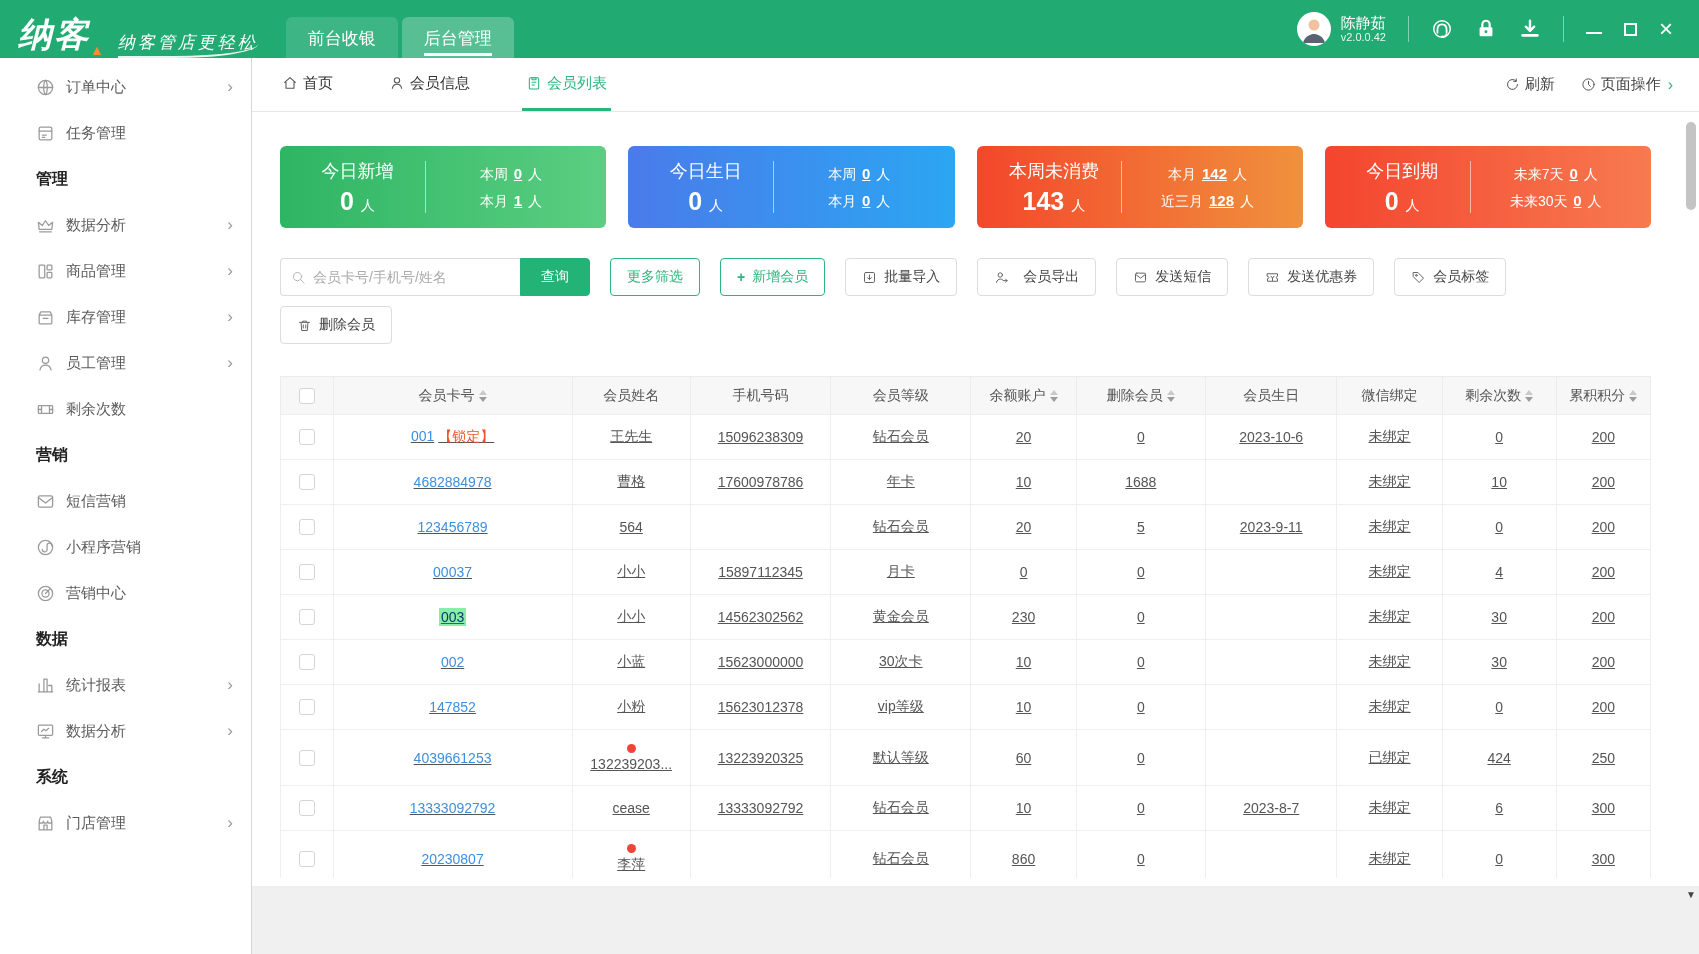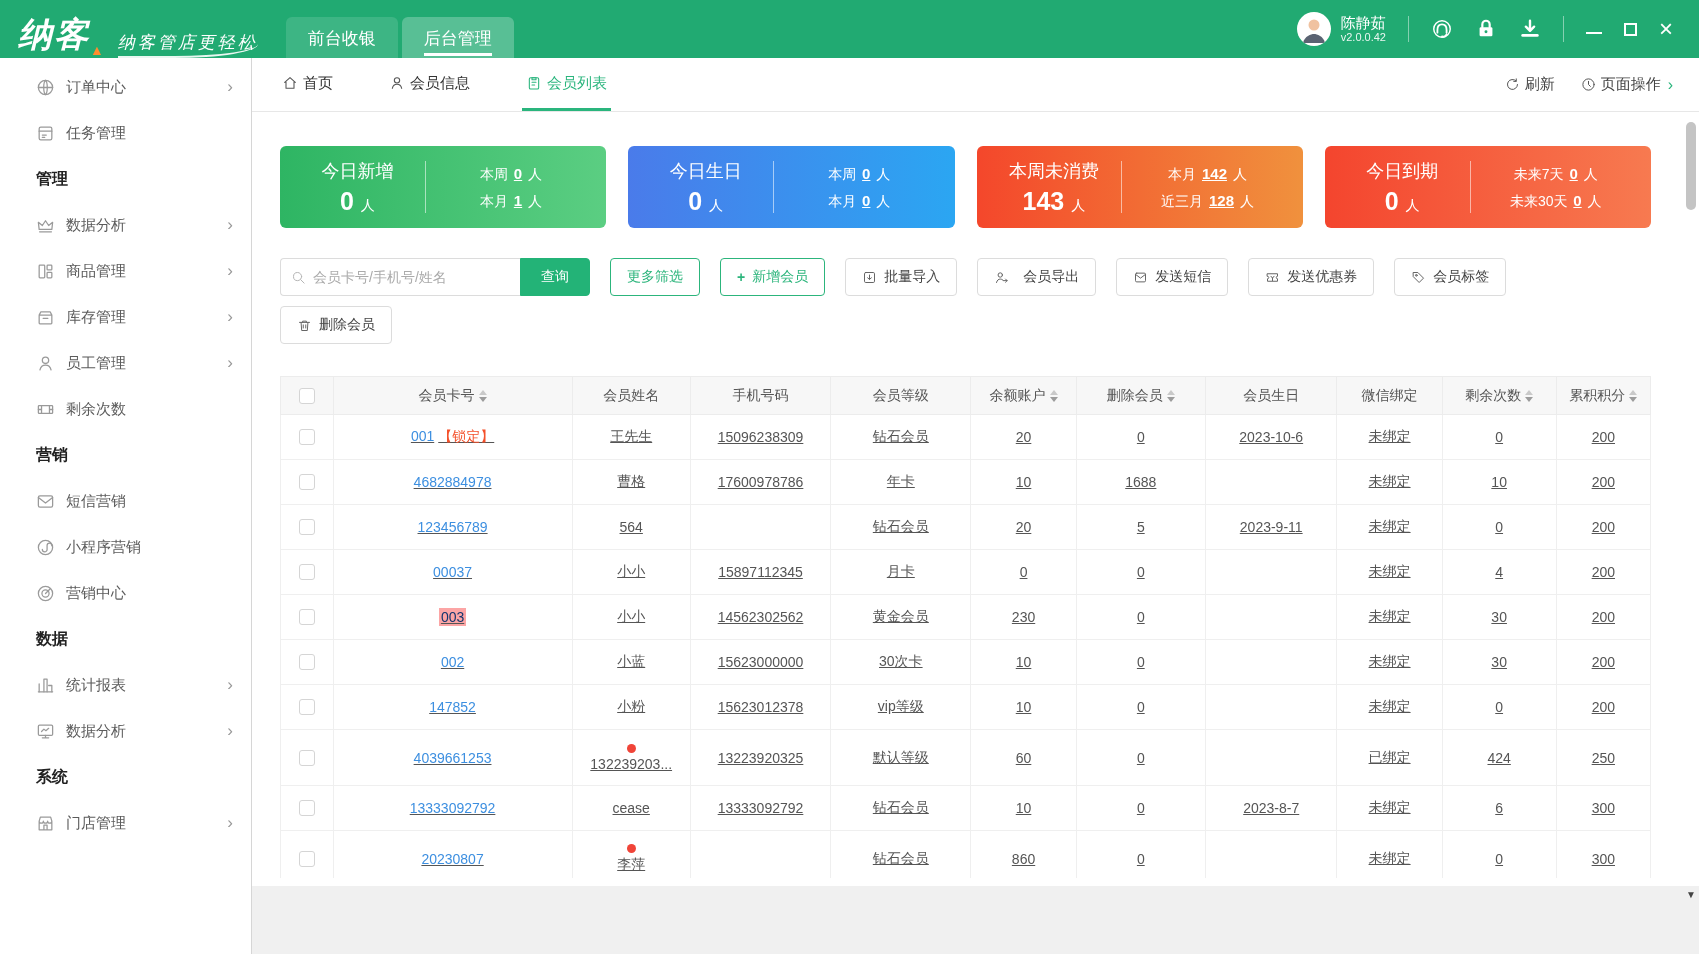--- a/index.html
+++ b/index.html
@@ -86,21 +86,21 @@
   tbody td { height:45px; text-align:center; border:1px solid #efefef; background:#fff; }
   tr.tall td { height:56px; }
   .th-inner { display:inline-flex; align-items:center; gap:4px; }
   .sorter { display:inline-flex; flex-direction:column; gap:2px; }
   .sorter i { width:0; height:0; border-left:4px solid transparent; border-right:4px solid transparent; display:block; }
   .sorter .up { border-bottom:5px solid #c9c9c9; }
   .sorter .dn { border-top:5px solid #9c9c9c; }
   .cbx { width:16px; height:16px; border:1px solid #d5d5d5; border-radius:3px; background:#fff; margin:0 auto; cursor:pointer; }
   .link { color:#3d8fe0; cursor:pointer; }
   .lock { color:#f4502a; margin-left:4px; }
-  .sel { background:#fca5a5; color:#14356e; padding:1px 2px; }
+  .sel { background:#86efac; color:#14356e; padding:1px 2px; }
   .dot { width:9px; height:9px; border-radius:50%; background:#f04438; margin:0 auto 3px; }
 
   
   .vscroll { position:absolute; top:60px; right:2px; width:12px; bottom:70px; }
   .vthumb { position:absolute; top:4px; left:1px; width:10px; height:88px; background:#c4c4c4; border-radius:5px; }
   .varrow { position:absolute; bottom:-16px; left:0; width:12px; text-align:center; font-size:10px; color:#444; cursor:pointer; }
 </style>
 </head>
 <body>
 

